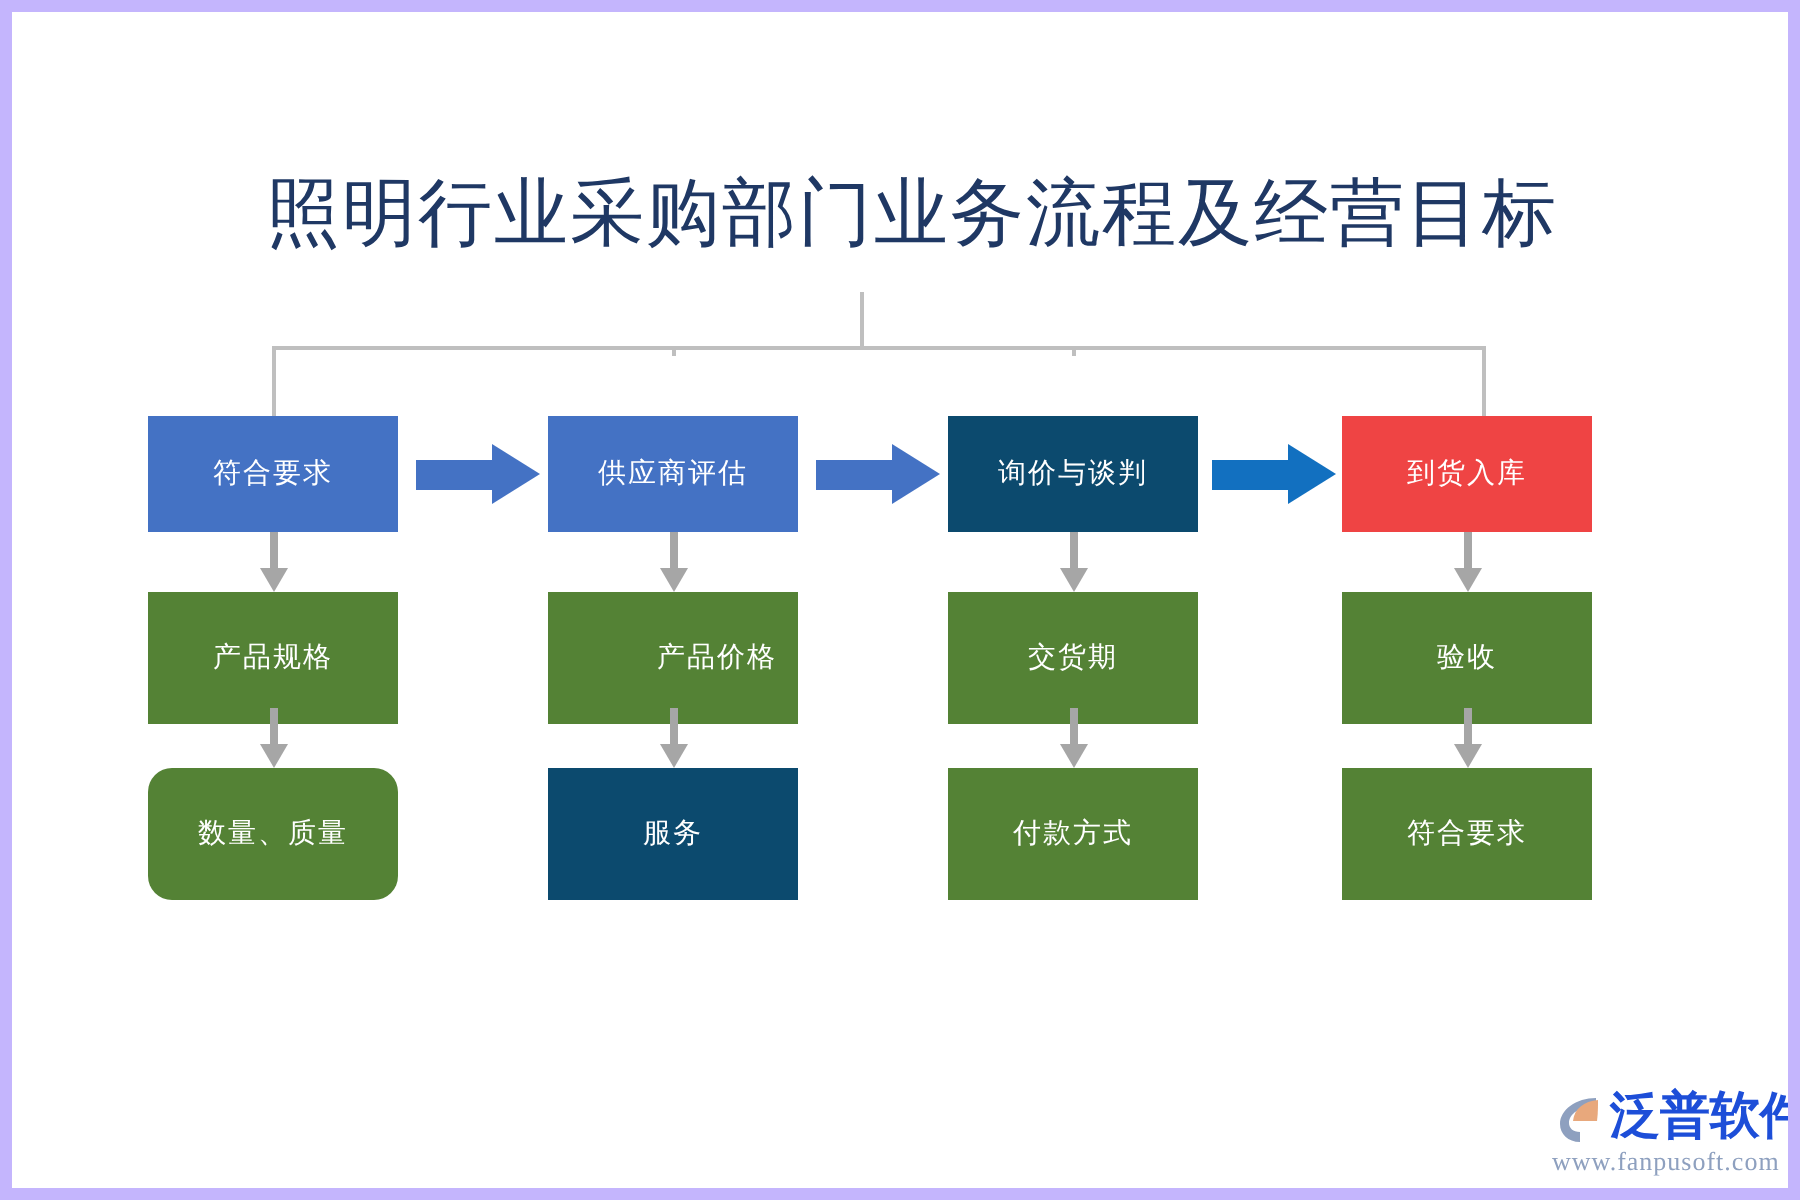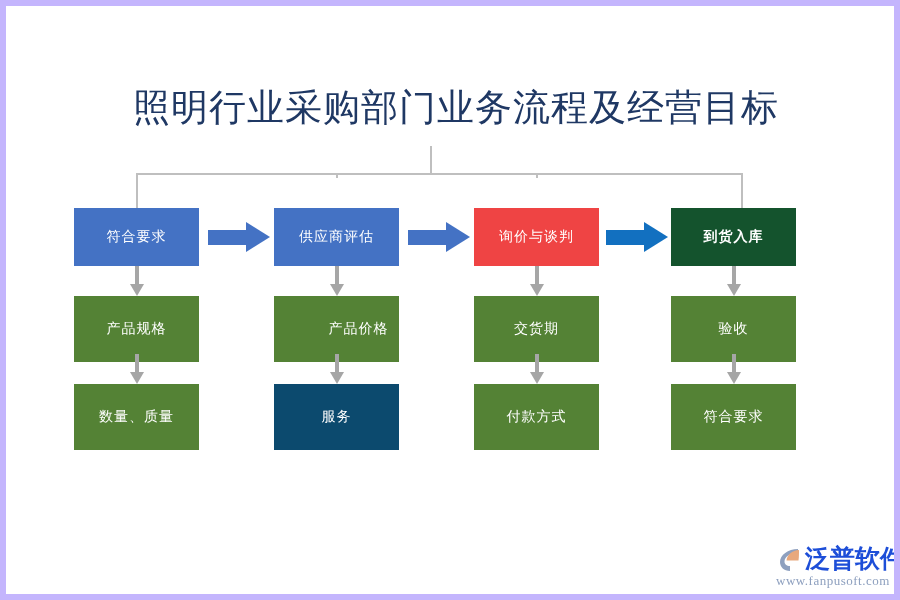--- a/index.html
+++ b/index.html
@@ -226,21 +226,21 @@
       <div class="shaft" style="background: rgb(166, 166, 166);"></div>
         <div class="head" style="border-top-color: rgb(166, 166, 166);"></div>
     </div>
     <div class="node green row1" style="background: rgb(84, 130, 53);">
       <span class="label">产品规格</span>
     </div>
     <div class="v-arrow a2">
       <div class="shaft" style="background: rgb(166, 166, 166);"></div>
         <div class="head" style="border-top-color: rgb(166, 166, 166);"></div>
     </div>
-    <div class="node green row2" style="background: rgb(84, 130, 53);">
+    <div class="node green row2" style="background: rgb(84, 130, 53); border-radius: 12px;">
       <span class="label">数量、质量</span>
     </div>
   </div>
 
   <div class="col col-1">
     <div class="node blue" style="background: rgb(68, 114, 196);">
       <span class="label">供应商评估</span>
     </div>
     <div class="v-arrow a1">
       <div class="shaft" style="background: rgb(166, 166, 166);"></div>
@@ -252,41 +252,41 @@
     <div class="v-arrow a2">
       <div class="shaft" style="background: rgb(166, 166, 166);"></div>
         <div class="head" style="border-top-color: rgb(166, 166, 166);"></div>
     </div>
     <div class="node green row2" style="background: #0c4a6e;">
       <span class="label">服务</span>
     </div>
   </div>
 
   <div class="col col-2">
-    <div class="node blue" style="background: #ef4444;">
+    <div class="node blue" style="background: #0c4a6e;">
       <span class="label">询价与谈判</span>
     </div>
     <div class="v-arrow a1">
       <div class="shaft" style="background: rgb(166, 166, 166);"></div>
         <div class="head" style="border-top-color: rgb(166, 166, 166);"></div>
     </div>
     <div class="node green row1" style="background: rgb(84, 130, 53);">
       <span class="label">交货期</span>
     </div>
     <div class="v-arrow a2">
       <div class="shaft" style="background: rgb(166, 166, 166);"></div>
         <div class="head" style="border-top-color: rgb(166, 166, 166);"></div>
     </div>
     <div class="node green row2" style="background: rgb(84, 130, 53);">
       <span class="label">付款方式</span>
     </div>
   </div>
 
   <div class="col col-3">
-    <div class="node blue" style="background: #14532d; font-weight: bold;">
+    <div class="node blue" style="background: #ef4444;">
       <span class="label">到货入库</span>
     </div>
     <div class="v-arrow a1">
       <div class="shaft" style="background: rgb(166, 166, 166);"></div>
         <div class="head" style="border-top-color: rgb(166, 166, 166);"></div>
     </div>
     <div class="node green row1" style="background: rgb(84, 130, 53);">
       <span class="label">验收</span>
     </div>
     <div class="v-arrow a2">

